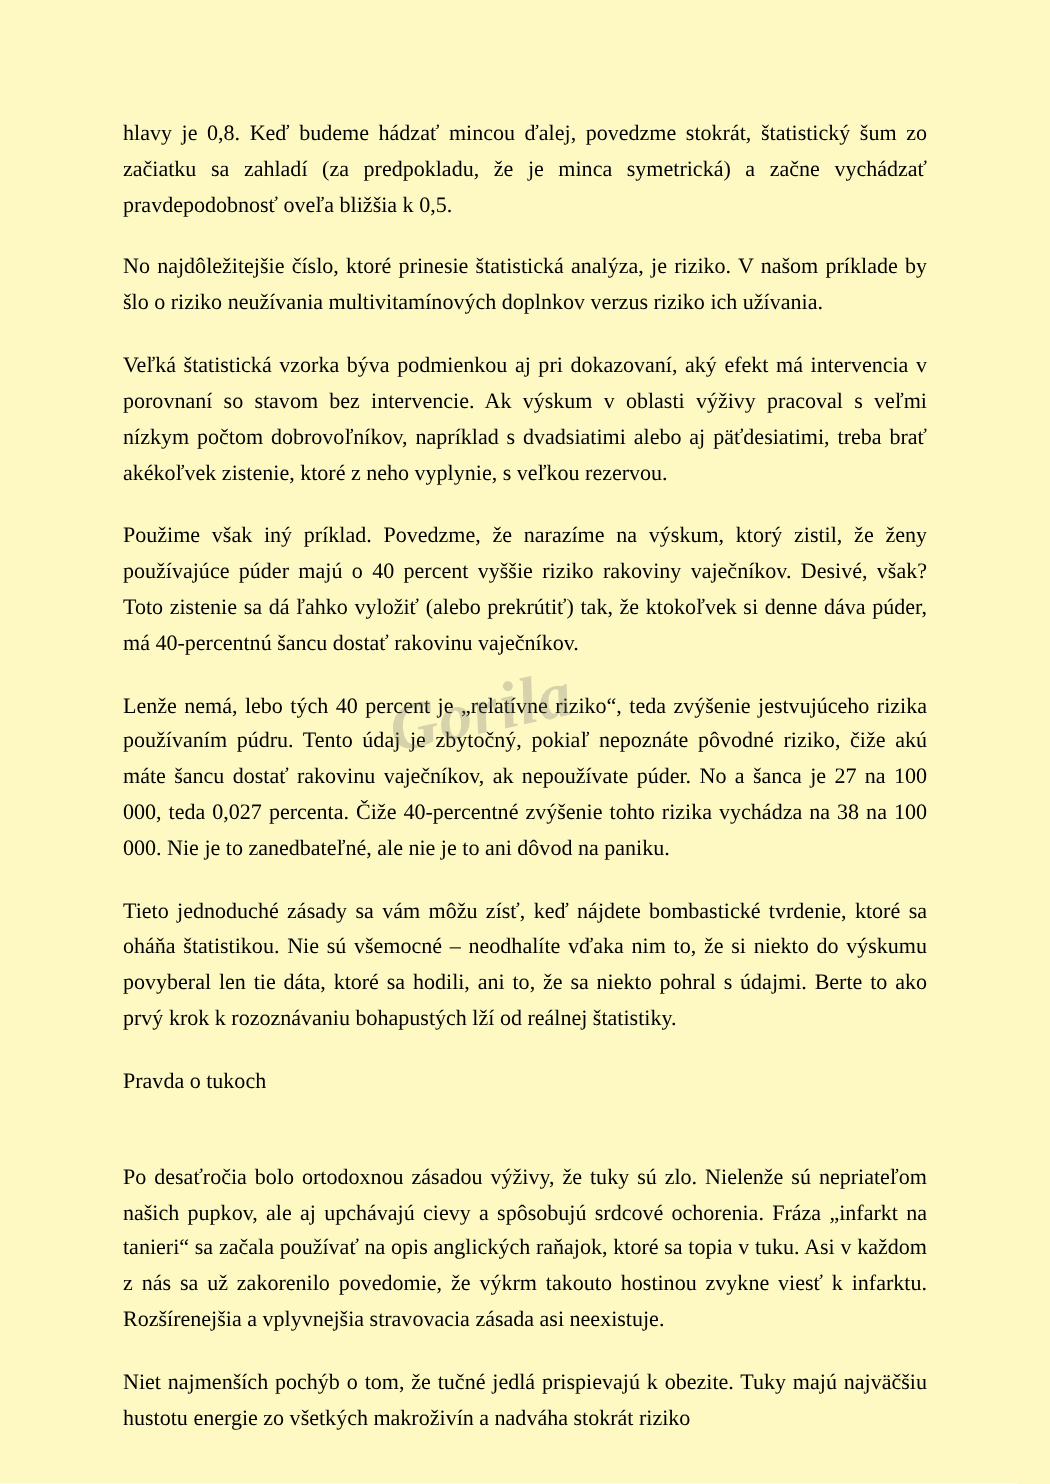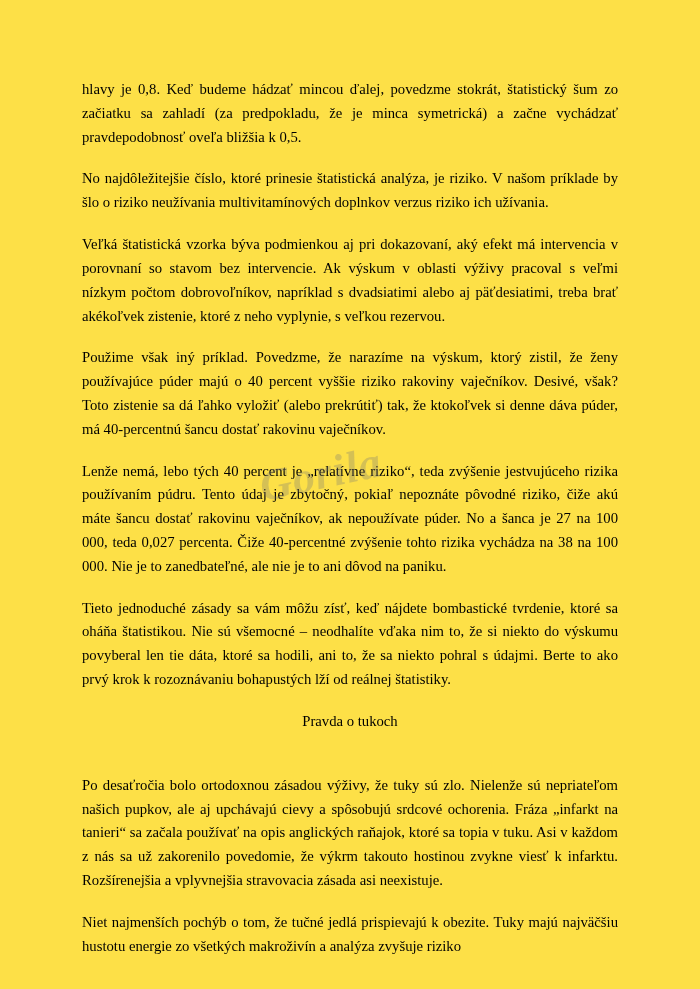--- a/index.html
+++ b/index.html
@@ -14,21 +14,21 @@
     color: #000000;
     position: relative;
     overflow: hidden;
   }
   #page {
     position: absolute;
     left: 0;
     top: 0;
     width: 700px;
     height: 989px;
-    background: #fde047;
+    background: #fef9c3;
   }
   #content {
     position: absolute;
     left: 82px;
     top: 78px;
     width: 536px;
   }
   p.para {
     margin: 0 0 18px 0;
     font-size: 14.7px;
@@ -37,21 +37,21 @@
     text-justify: inter-word;
     hyphens: none;
   }
   p.para.first {
     margin-top: 0;
   }
   p.heading {
     margin: 0 0 18px 0;
     font-size: 14.7px;
     line-height: 1.62;
-    text-align: center;
+    text-align: left;
   }
   p.spacer-after {
     margin-bottom: 40px;
   }
   p.last {
     margin-bottom: 0;
   }
   
   #watermark {
     position: absolute;
@@ -84,20 +84,20 @@
 
   <div id="content">
     <p class="para first">hlavy je 0,8. Keď budeme hádzať mincou ďalej, povedzme stokrát, štatistický šum zo začiatku sa zahladí (za predpokladu, že je minca symetrická) a začne vychádzať pravdepodobnosť oveľa bližšia k 0,5.</p>
     <p class="para">No najdôležitejšie číslo, ktoré prinesie štatistická analýza, je riziko. V našom príklade by šlo o riziko neužívania multivitamínových doplnkov verzus riziko ich užívania.</p>
     <p class="para">Veľká štatistická vzorka býva podmienkou aj pri dokazovaní, aký efekt má intervencia v porovnaní so stavom bez intervencie. Ak výskum v oblasti výživy pracoval s veľmi nízkym počtom dobrovoľníkov, napríklad s dvadsiatimi alebo aj päťdesiatimi, treba brať akékoľvek zistenie, ktoré z neho vyplynie, s veľkou rezervou.</p>
     <p class="para">Použime však iný príklad. Povedzme, že narazíme na výskum, ktorý zistil, že ženy používajúce púder majú o 40 percent vyššie riziko rakoviny vaječníkov. Desivé, však? Toto zistenie sa dá ľahko vyložiť (alebo prekrútiť) tak, že ktokoľvek si denne dáva púder, má 40-percentnú šancu dostať rakovinu vaječníkov.</p>
     <p class="para">Lenže nemá, lebo tých 40 percent je „relatívne riziko“, teda zvýšenie jestvujúceho rizika používaním púdru. Tento údaj je zbytočný, pokiaľ nepoznáte pôvodné riziko, čiže akú máte šancu dostať rakovinu vaječníkov, ak nepoužívate púder. No a šanca je 27 na 100 000, teda 0,027 percenta. Čiže 40-percentné zvýšenie tohto rizika vychádza na 38 na 100 000. Nie je to zanedbateľné, ale nie je to ani dôvod na paniku.</p>
     <p class="para">Tieto jednoduché zásady sa vám môžu zísť, keď nájdete bombastické tvrdenie, ktoré sa oháňa štatistikou. Nie sú všemocné – neodhalíte vďaka nim to, že si niekto do výskumu povyberal len tie dáta, ktoré sa hodili, ani to, že sa niekto pohral s údajmi. Berte to ako prvý krok k rozoznávaniu bohapustých lží od reálnej štatistiky.</p>
     <p class="heading spacer-after">Pravda o tukoch</p>
     <p class="para">Po desaťročia bolo ortodoxnou zásadou výživy, že tuky sú zlo. Nielenže sú nepriateľom našich pupkov, ale aj upchávajú cievy a spôsobujú srdcové ochorenia. Fráza „infarkt na tanieri“ sa začala používať na opis anglických raňajok, ktoré sa topia v tuku. Asi v každom z nás sa už zakorenilo povedomie, že výkrm takouto hostinou zvykne viesť k infarktu. Rozšírenejšia a vplyvnejšia stravovacia zásada asi neexistuje.</p>
-    <p class="para last">Niet najmenších pochýb o tom, že tučné jedlá prispievajú k obezite. Tuky majú najväčšiu hustotu energie zo všetkých makroživín a analýza zvyšuje riziko</p>
+    <p class="para last">Niet najmenších pochýb o tom, že tučné jedlá prispievajú k obezite. Tuky majú najväčšiu hustotu energie zo všetkých makroživín a nadváha stokrát riziko</p>
   </div>
 
   <div id="watermark">
     <div id="watermark-text">Gorila</div>
   </div>
 
 </div>
 
 </body></html>

